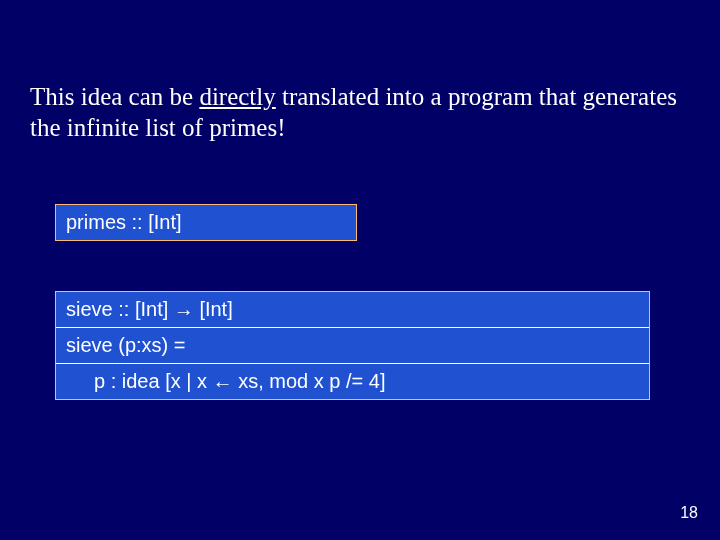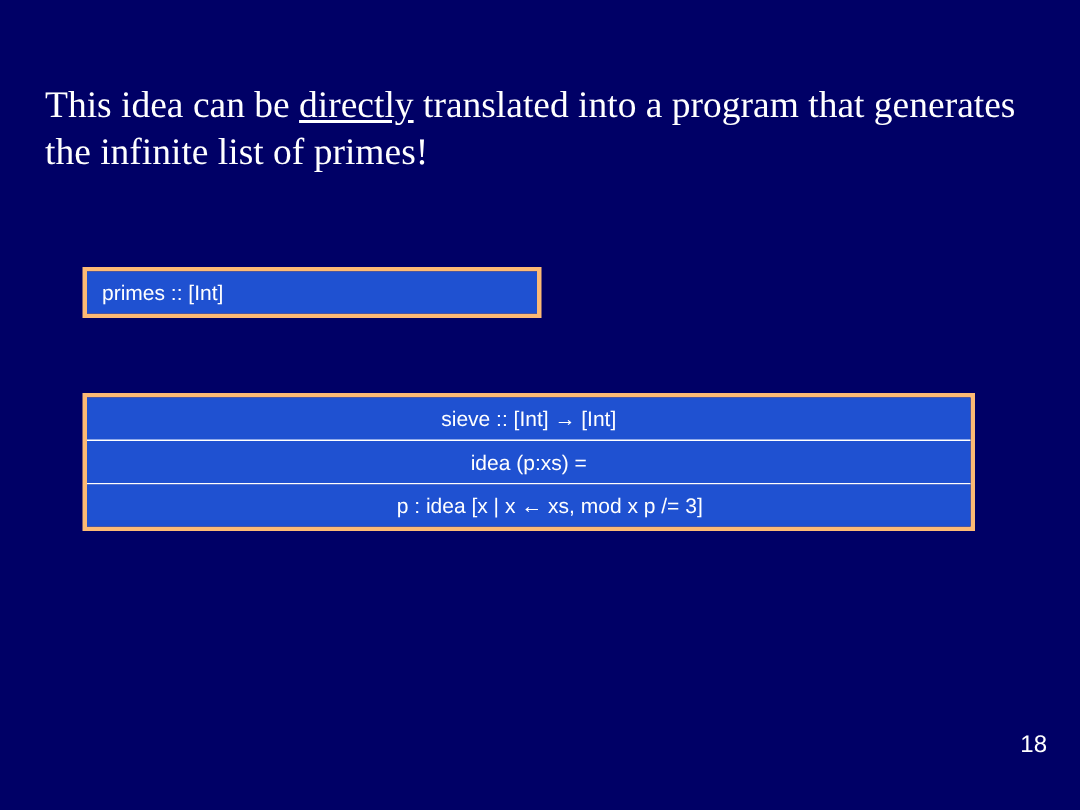--- a/index.html
+++ b/index.html
@@ -11,65 +11,64 @@
   }
   body {
     background: #000066;
     font-family: "Times New Roman", Times, serif;
     color: #000;
     position: relative;
   }
   .slide {
     position: absolute;
     inset: 0;
-    padding: 55px 30px 0 30px;
+    padding: 81px 30px 0 30px;
     box-sizing: border-box;
   }
   .heading {
     color: #ffffff;
     font-size: 25px;
     line-height: 1.25;
     margin: 0 0 60px 0;
     font-weight: normal;
   }
   .heading .u {
     text-decoration: underline;
   }
 
   .codebox {
-    border: 3px solid #fdba74;
+    border: 1px solid #fdba74;
     margin: 0 25px 50px 25px;
     font-family: Arial, Helvetica, sans-serif;
-    font-size: 14px;
+    font-size: 20px;
   }
   .codebox.wide {
     width: 300px;
     margin-left: 25px;
   }
   .codebox.full {
     margin-right: 40px;
-    text-align: center;
   }
   .coderow {
     background: #1f51d1;
     color: #fff;
     padding: 6px 10px 6px 10px;
     border-bottom: 1px solid #fff;
   }
   .codebox .coderow:last-child {
     border-bottom: none;
   }
   .indent {
     padding-left: 28px;
   }
 
   .pagenum {
     position: absolute;
     right: 22px;
-    bottom: 34px;
+    bottom: 18px;
     color: #ffffff;
     font-family: Arial, Helvetica, sans-serif;
     font-size: 16px;
   }
 
   
   .arrow-right::before { content: "\2192"; } 
   .arrow-left::before  { content: "\2190"; } 
 </style>
 </head>
@@ -82,23 +81,23 @@
   </p>
 
   <div class="codebox wide">
     <div class="coderow">primes :: [Int]</div>
   </div>
 
   <div class="codebox full">
     <div class="coderow">
       <span>sieve :: [Int] </span><span class="arrow-right"></span><span> [Int]</span>
     </div>
-    <div class="coderow">idea (p:xs) =</div>
+    <div class="coderow">sieve (p:xs) =</div>
     <div class="coderow">
       <span class="indent">
-        <span>p : idea [x | x </span><span class="arrow-left"></span><span> xs, mod x p /= 3]</span>
+        <span>p : idea [x | x </span><span class="arrow-left"></span><span> xs, mod x p /= 4]</span>
       </span>
     </div>
   </div>
 
   <div class="pagenum">18</div>
 
 </div>
 
 </body></html>

